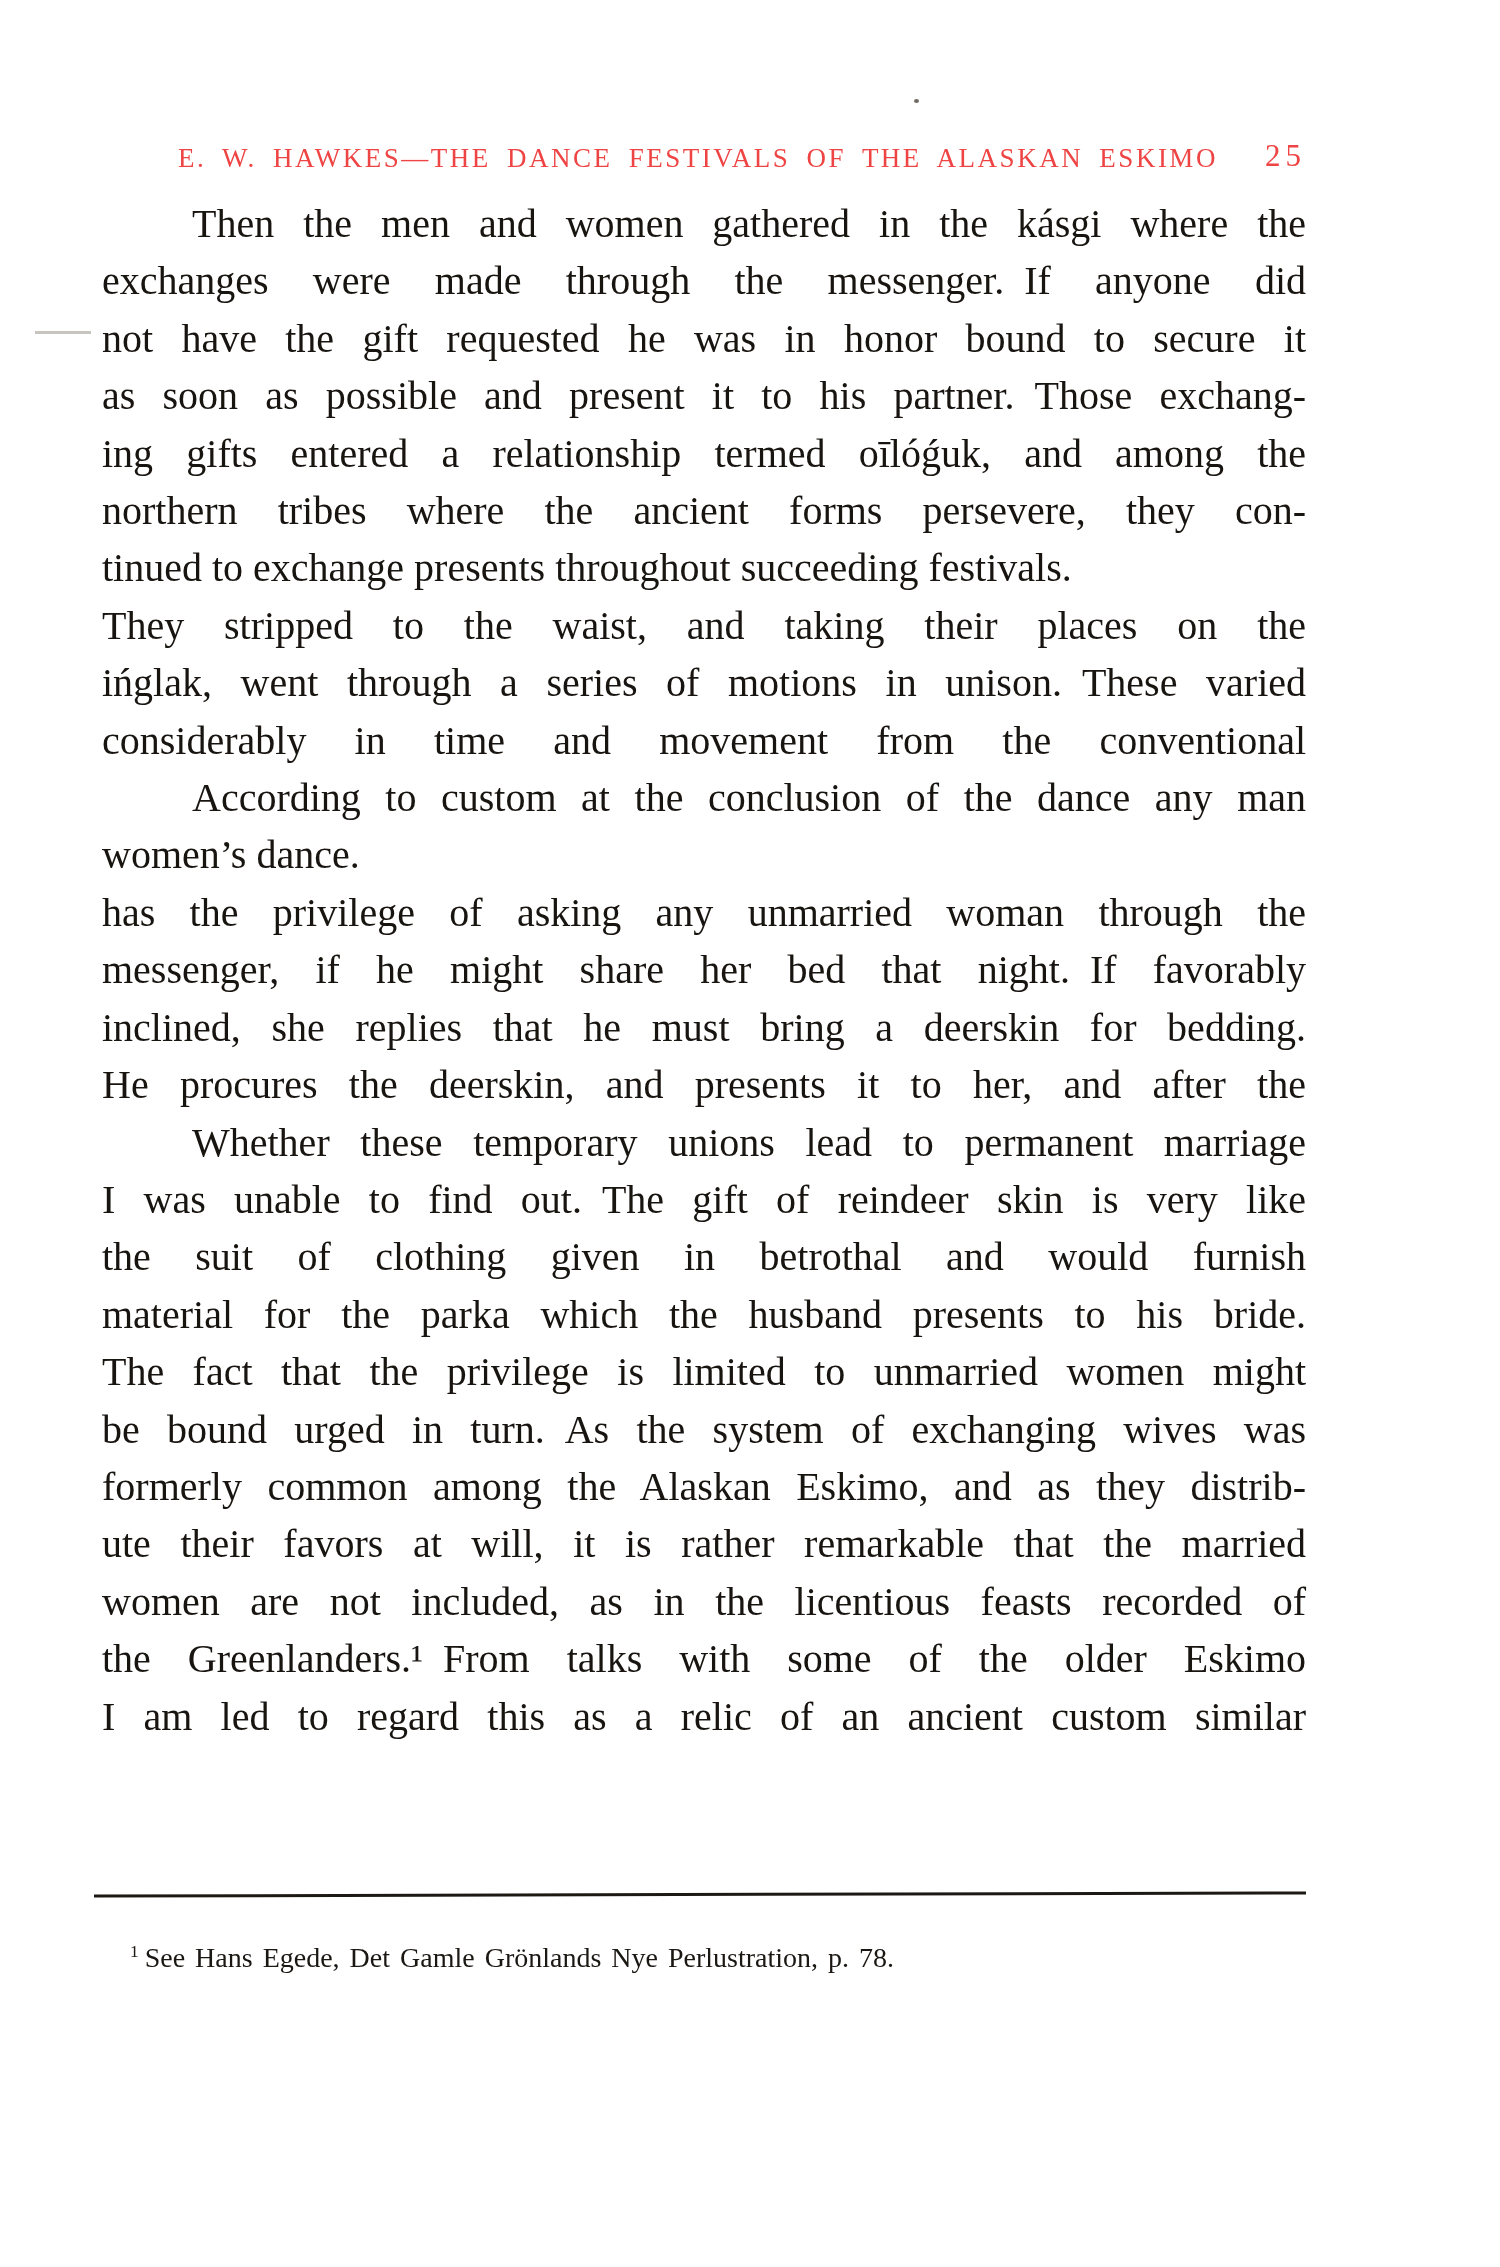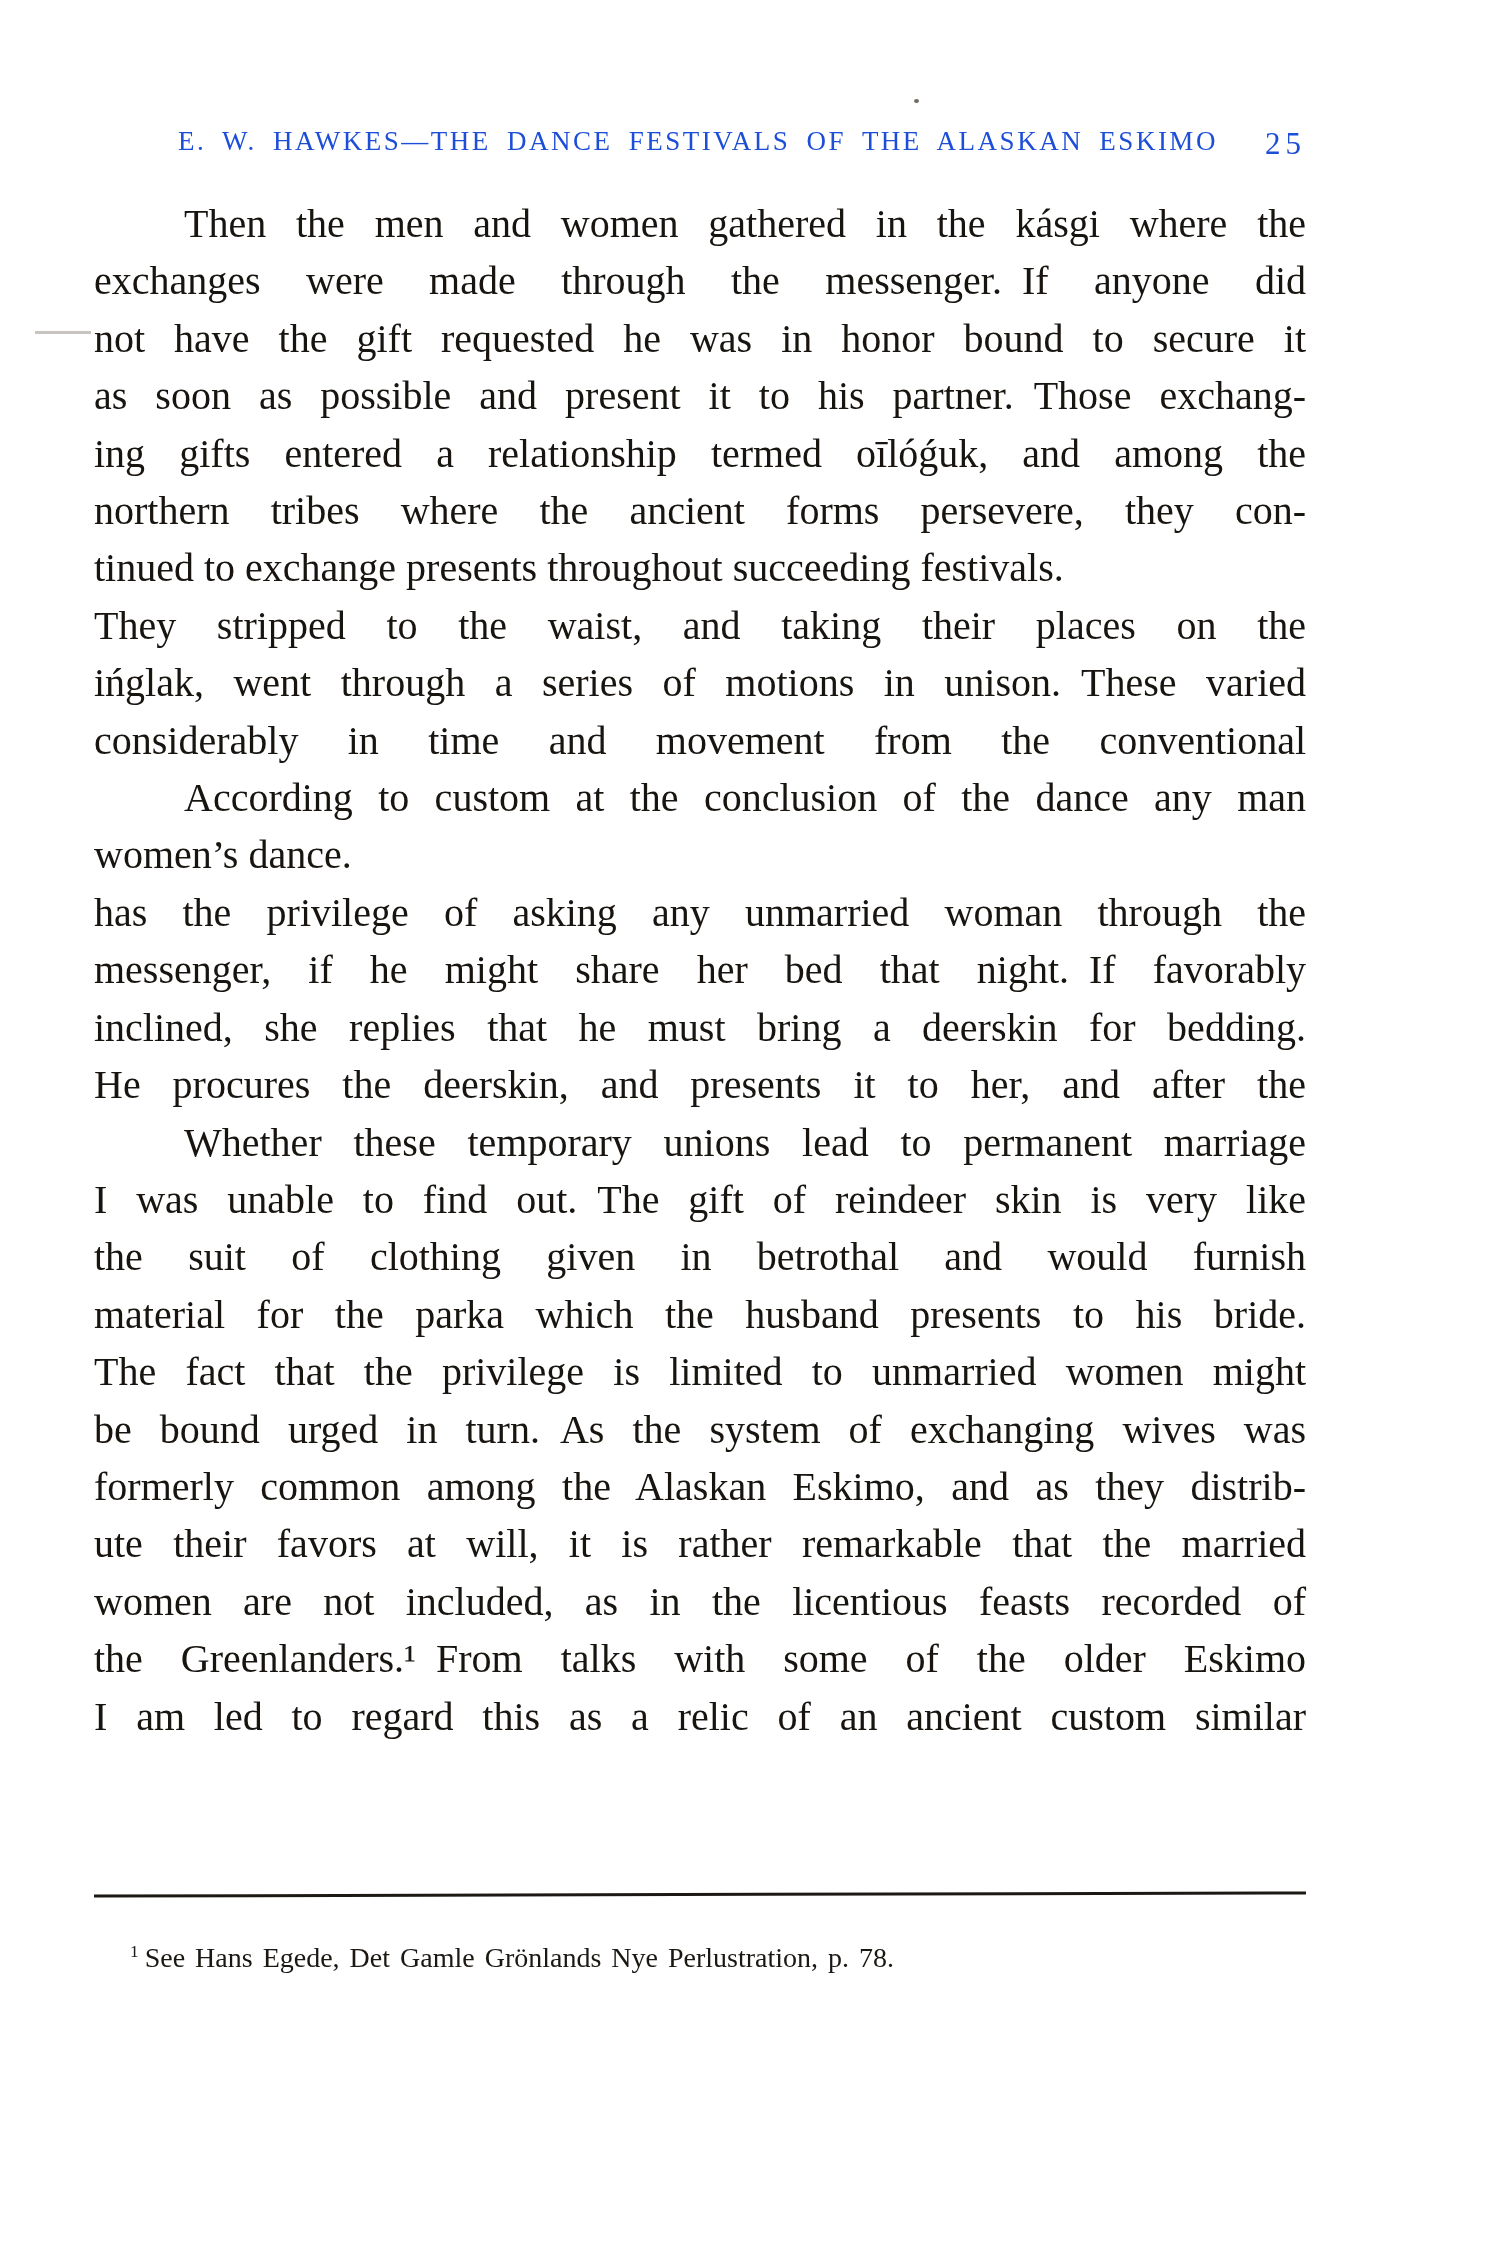--- a/index.html
+++ b/index.html
@@ -9,31 +9,31 @@
     width: 1500px;
     height: 2267px;
     background: #ffffff;
     overflow: hidden;
     font-family: "Liberation Serif", "DejaVu Serif", serif;
     color: #1b1713;
   }
   
   .running-head {
     position: absolute;
-    top: 126px;
+    top: 138px;
     left: 178px;
     width: 1128px;
     display: flex;
-    align-items: flex-start;
+    align-items: flex-end;
     justify-content: space-between;
     font-size: 27px;
     letter-spacing: 2.5px;
     word-spacing: 7px;
     white-space: nowrap;
-    color: #1d4ed8;
+    color: #ef4444;
   }
   .running-head .pagenum {
     font-size: 31px;
     letter-spacing: 5px;
     word-spacing: normal;
     margin-left: 34px;
   }
   
   .body-text {
     position: absolute;
@@ -41,20 +41,21 @@
     left: 94px;
     width: 1212px;
     font-size: 40px;
     line-height: 57.4px;
     color: #181410;
   }
   .line {
     text-align: justify;
     text-align-last: justify;
     white-space: normal;
+    margin-left: 8px;
   }
   .line.par-end { text-align-last: left; }
   .line.indent { text-indent: 90px; }
   
   .footnote-rule {
     position: absolute;
     top: 1893px;
     left: 94px;
     width: 1212px;
     height: 3px;

